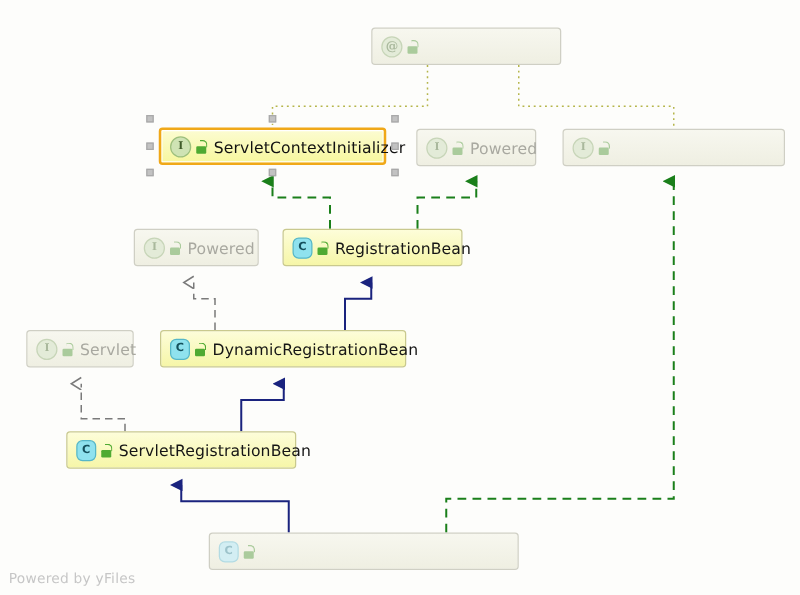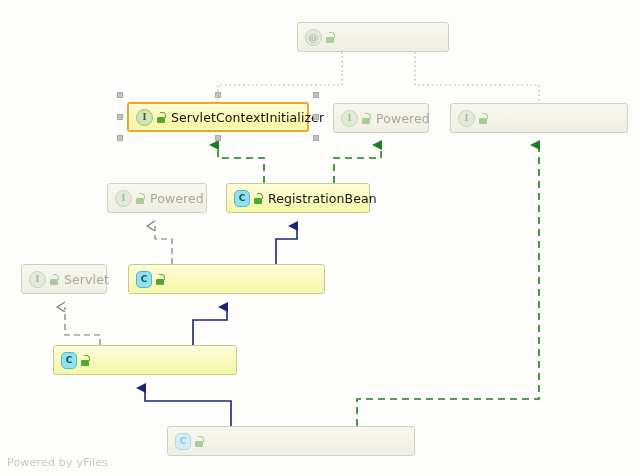--- a/index.html
+++ b/index.html
@@ -308,30 +308,32 @@
   </div>
 
   <div class="node hl" style="left:128px; top:264px; width:197px;">
     <span class="icon-wrap">
       <span class="type-icon cls">C</span>
       <span class="lock">
         <span class="shackle"></span>
           <span class="body"></span>
       </span>
     </span>
+    <span class="label">DynamicRegistrationBean</span>
   </div>
 
   <div class="node hl" style="left:53px; top:345px; width:184px;">
     <span class="icon-wrap">
       <span class="type-icon cls">C</span>
       <span class="lock">
         <span class="shackle"></span>
           <span class="body"></span>
       </span>
     </span>
+    <span class="label">ServletRegistrationBean</span>
   </div>
 
   <div class="node dim" style="left:167px; top:426px; width:248px;">
     <span class="icon-wrap">
       <span class="type-icon cls">C</span>
       <span class="lock">
         <span class="shackle"></span>
           <span class="body"></span>
       </span>
     </span>

